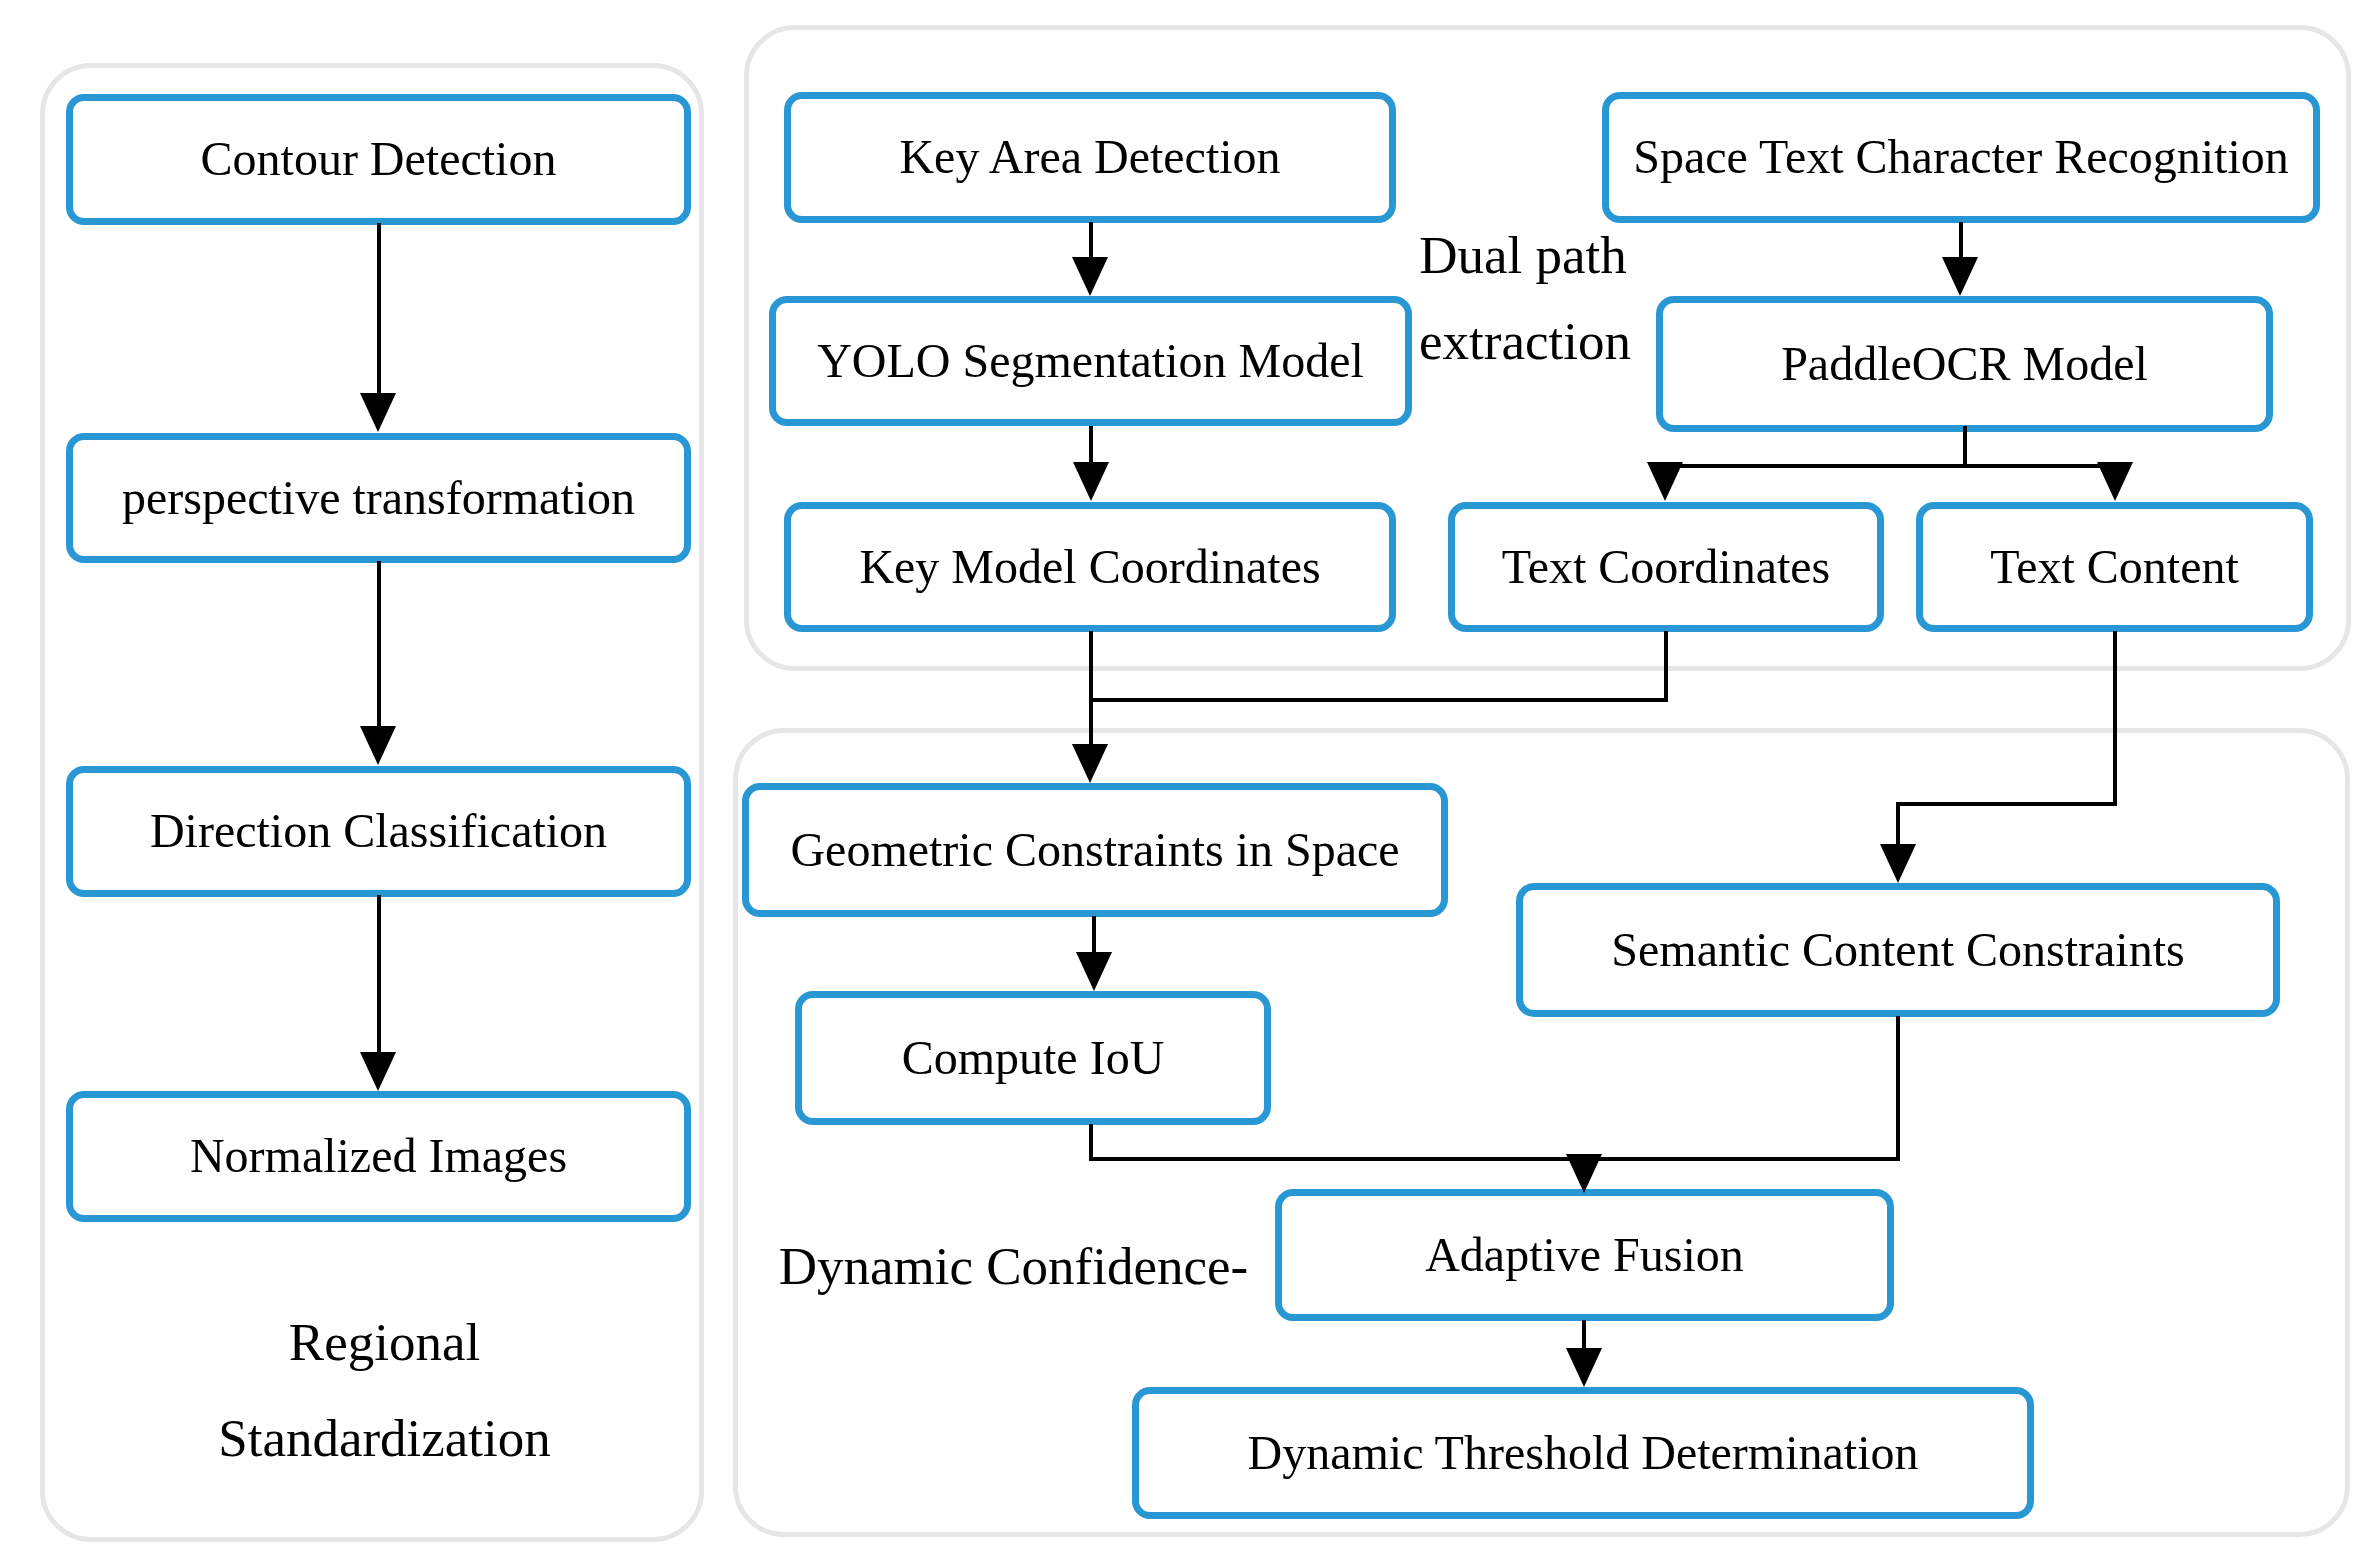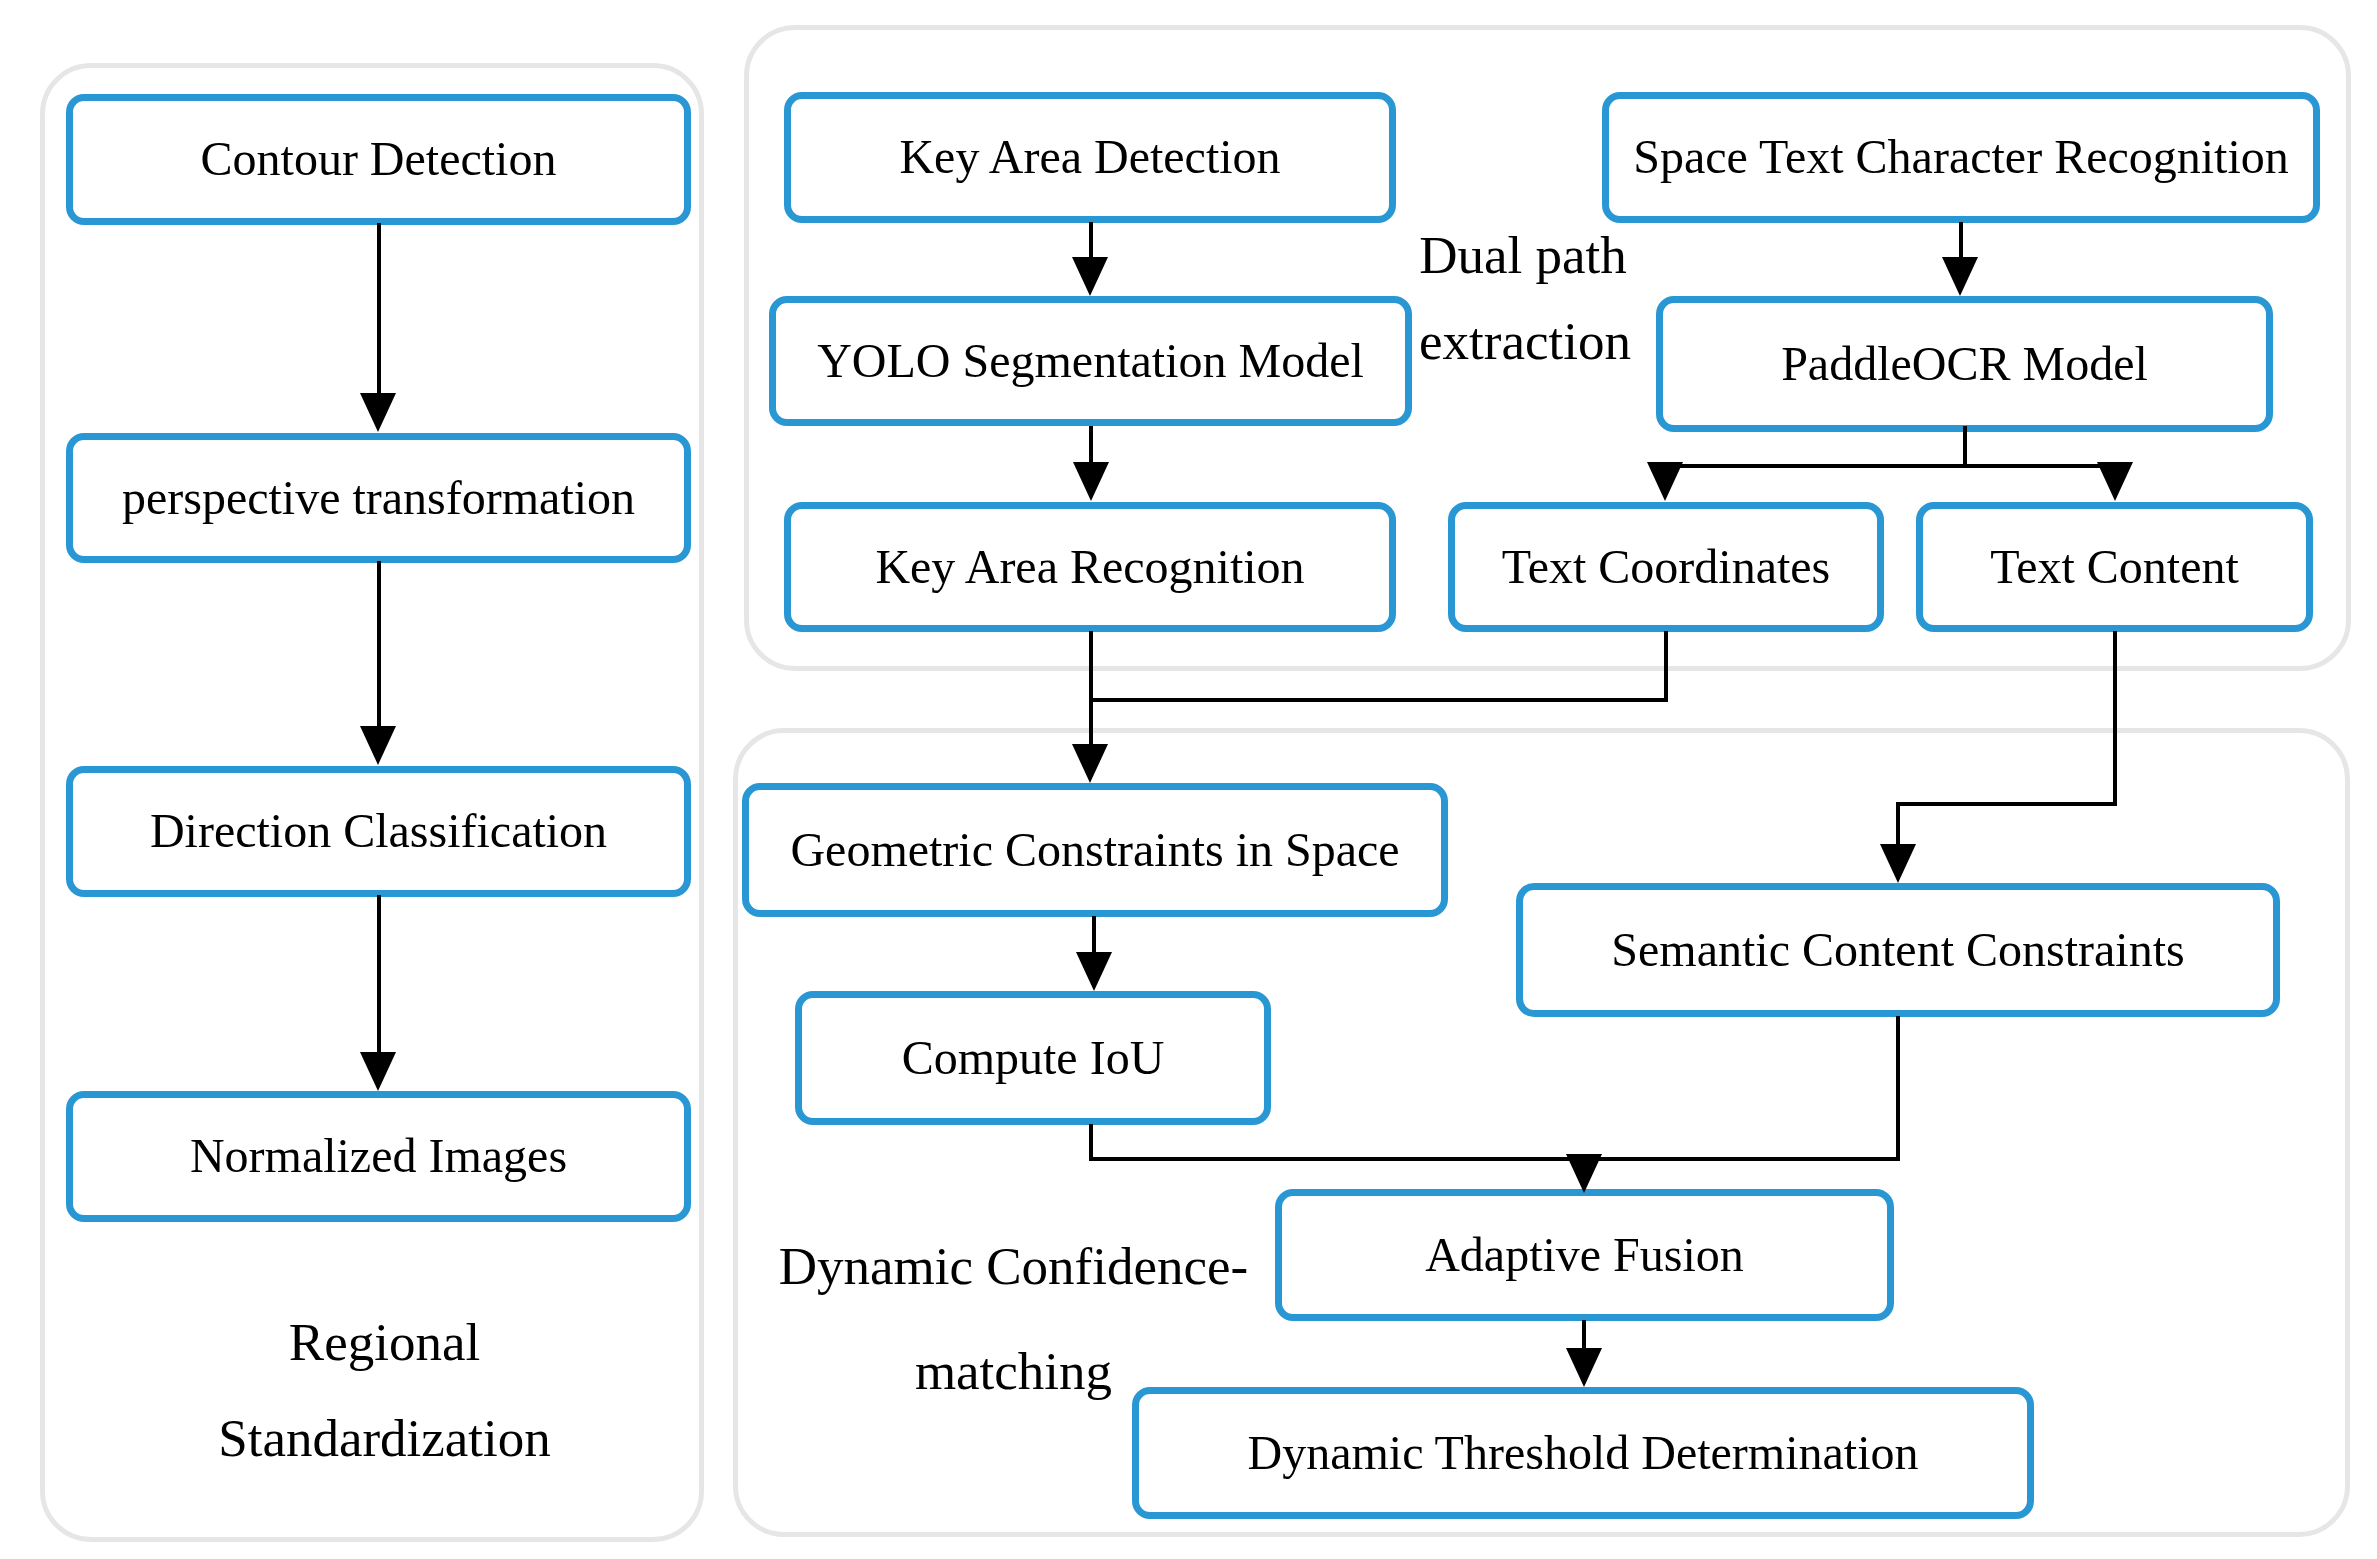--- a/index.html
+++ b/index.html
@@ -65,33 +65,32 @@
   <div class="node" style="left:66px;top:433px;width:625px;height:130px">perspective transformation</div>
   <div class="node" style="left:66px;top:766px;width:625px;height:131px">Direction Classification</div>
   <div class="node" style="left:66px;top:1091px;width:625px;height:131px">Normalized Images</div>
   <div class="plabel" style="left:68px;top:1316px;width:633px">Regional</div>
   <div class="plabel" style="left:68px;top:1412px;width:633px">Standardization</div>
 
   <div class="node" style="left:784px;top:92px;width:612px;height:131px">Key Area Detection</div>
   <div class="node" style="left:1602px;top:92px;width:718px;height:131px">Space Text Character Recognition</div>
   <div class="node" style="left:769px;top:296px;width:643px;height:130px">YOLO Segmentation Model</div>
   <div class="node" style="left:1656px;top:296px;width:617px;height:136px">PaddleOCR Model</div>
-  <div class="node" style="left:784px;top:502px;width:612px;height:130px">Key Area Recognition</div>
+  <div class="node" style="left:784px;top:502px;width:612px;height:130px">Key Model Coordinates</div>
   <div class="node" style="left:1448px;top:502px;width:436px;height:130px">Text Coordinates</div>
   <div class="node" style="left:1916px;top:502px;width:397px;height:130px">Text Content</div>
   <div class="plabel" style="left:1333px;top:229px;width:380px">Dual path</div>
   <div class="plabel" style="left:1335px;top:315px;width:380px">extraction</div>
 
   <div class="node" style="left:742px;top:783px;width:706px;height:134px">Geometric Constraints in Space</div>
   <div class="node" style="left:795px;top:991px;width:476px;height:134px">Compute IoU</div>
   <div class="node" style="left:1516px;top:883px;width:764px;height:134px">Semantic Content Constraints</div>
   <div class="node" style="left:1275px;top:1189px;width:619px;height:132px">Adaptive Fusion</div>
   <div class="node" style="left:1132px;top:1387px;width:902px;height:132px">Dynamic Threshold Determination</div>
   <div class="plabel" style="left:697px;top:1240px;width:633px">Dynamic Confidence-</div>
-  <div class="plabel" style="left:697px;top:1345px;width:633px">matching</div>
 
   <div class="vline" style="left:377px;top:223px;height:172px"></div>
   <div class="ah" style="left:360px;top:393px"></div>
   <div class="vline" style="left:377px;top:561px;height:167px"></div>
   <div class="ah" style="left:360px;top:726px"></div>
   <div class="vline" style="left:377px;top:895px;height:159px"></div>
   <div class="ah" style="left:360px;top:1052px"></div>
 
   <div class="vline" style="left:1089px;top:222px;height:38px"></div>
   <div class="ah" style="left:1072px;top:257px"></div>

